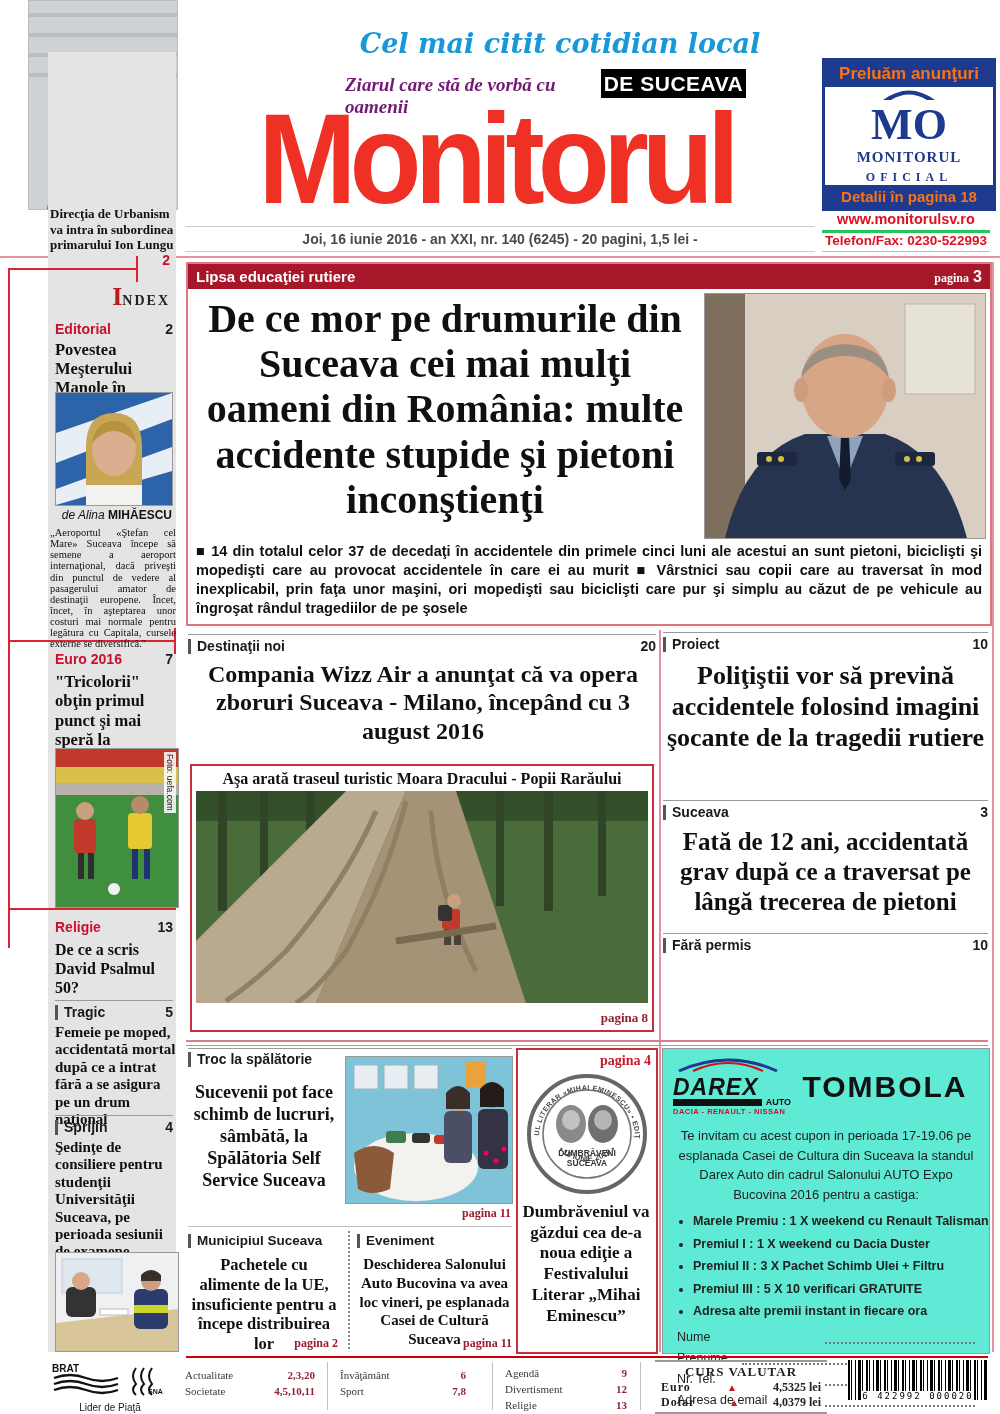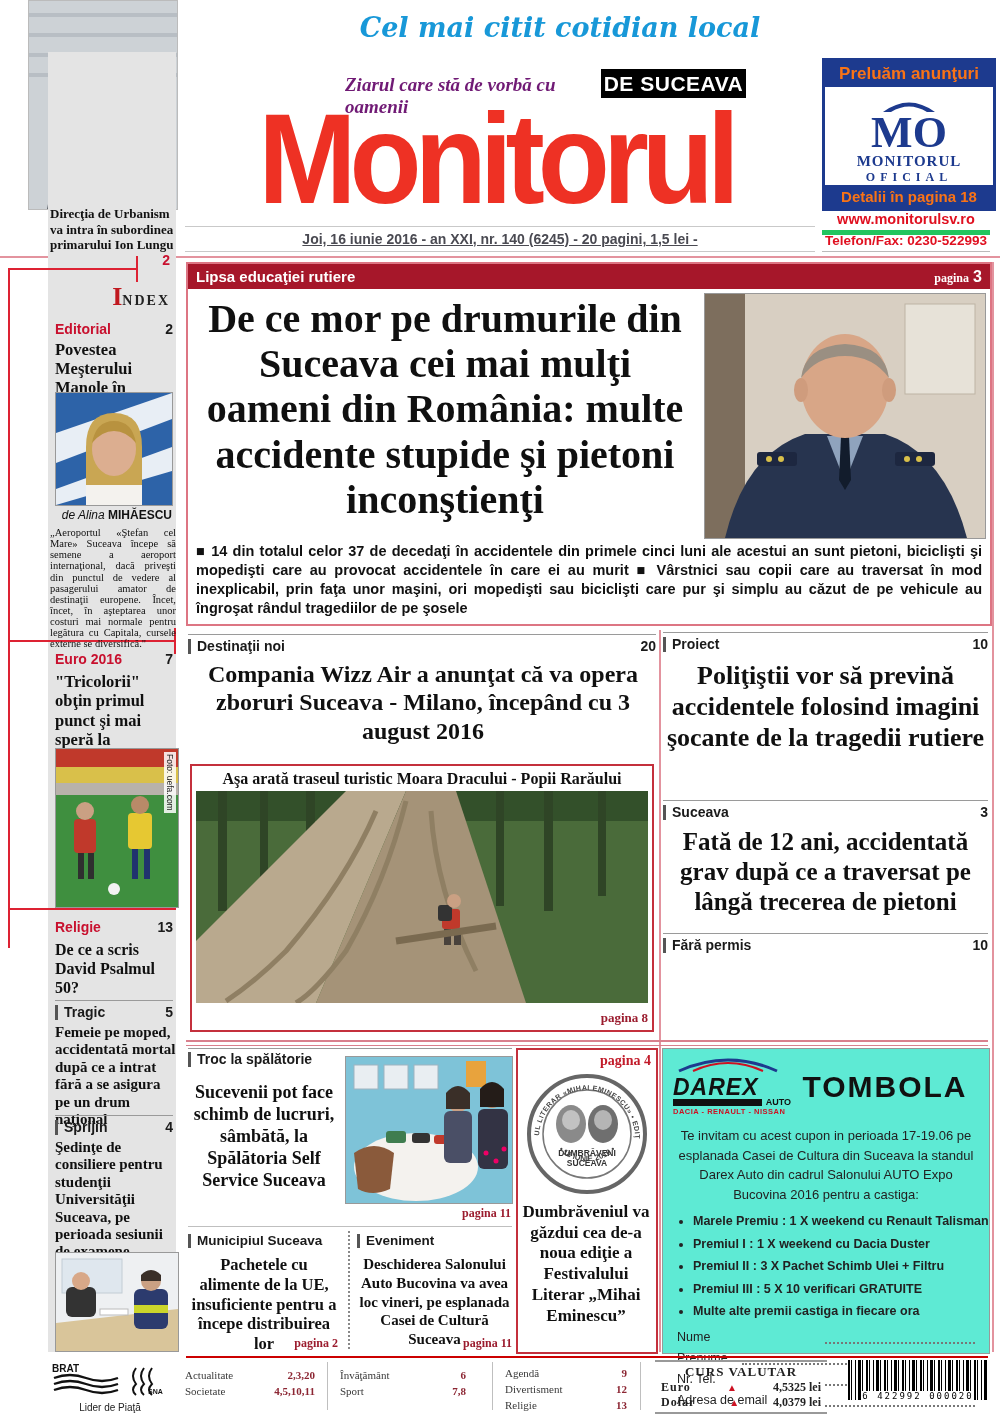--- a/index.html
+++ b/index.html
@@ -23,27 +23,27 @@
   .photo{border:1px solid #999;background:#ddd;overflow:hidden;}
   .photo svg{display:block;}
   
   .script{font:italic bold 27px "DejaVu Serif",serif;color:#1898d8;text-align:center;}
   .ital{font:italic bold 19px "Liberation Serif",serif;color:#701a75;}
   .regbox{background:#000;color:#fff;font:bold 21px "Liberation Sans",sans-serif;
           text-align:center;line-height:29px;letter-spacing:.5px;}
   .mast{font:bold 118px "Liberation Sans",sans-serif;color:#ee3124;letter-spacing:-7px;
         text-align:center;line-height:150px;transform:scaleY(1.08);transform-origin:top;}
   .dateline{font:bold 14px "Liberation Sans",sans-serif;color:#4a4a52;text-align:center;
-            border-top:1px solid #c9c9c9;border-bottom:1px solid #c9c9c9;padding:4px 0;text-decoration:underline;}
+            border-top:1px solid #c9c9c9;border-bottom:1px solid #c9c9c9;padding:4px 0;}
   .redtxt{color:#e01020;font-weight:bold;text-align:center;}
   
   .adsbox{border:3px solid #1d3a8e;background:#fff;display:flex;flex-direction:column;}
   .adsbar{background:#1d3a8e;color:#f97316;font:bold 17px "Liberation Sans",sans-serif;
           text-align:center;padding:3px 0;}
-  .mo-mid{flex:1;display:flex;flex-direction:column;align-items:center;justify-content:flex-end;color:#1d3a8e;}
+  .mo-mid{flex:1;display:flex;flex-direction:column;align-items:center;justify-content:space-between;color:#1d3a8e;}
   .mo-mono{font:bold 44px "Liberation Serif",serif;line-height:40px;}
   .mo-l1{font:bold 15px "Liberation Serif",serif;letter-spacing:1px;}
   .mo-l2{font:bold 12px "Liberation Serif",serif;letter-spacing:5px;}
   
   .leadbox{border:2px solid #dd7583;background:#fff;}
   .leadbar{height:25px;background:#a6172a;color:#fff;display:flex;justify-content:space-between;
            align-items:center;padding:0 8px;font:bold 15px "Liberation Sans",sans-serif;}
   .standfirst{font:bold 14.5px "Liberation Sans",sans-serif;color:#111;text-align:justify;line-height:1.3;}
   
   .tombola{border:1px solid #999;background:#5eead4;}
@@ -86,38 +86,38 @@
       <polygon points="62,130 86,130 74,172" fill="#f2f2f2"></polygon>
       <polygon points="71,130 77,130 79,172 74,184 69,172" fill="#8d2030"></polygon>
       <ellipse cx="74" cy="92" rx="30" ry="37" fill="#d7a582"></ellipse>
       <path d="M44,86 Q46,52 74,52 Q102,52 104,86 Q96,66 74,66 Q52,66 44,86 Z" fill="#55504c"></path>
       <rect x="52" y="86" width="18" height="10" rx="4" fill="none" stroke="#3a3a3a" stroke-width="2"></rect>
       <rect x="78" y="86" width="18" height="10" rx="4" fill="none" stroke="#3a3a3a" stroke-width="2"></rect>
       <line x1="70" y1="90" x2="78" y2="90" stroke="#3a3a3a" stroke-width="2"></line>
     </svg>
   </div>
 
-  <div class="abs script" style="left:290px;top:12px;width:540px;">Cel mai citit cotidian local</div>
+  <div class="abs script" style="left:290px;top:28px;width:540px;">Cel mai citit cotidian local</div>
   <div class="abs ital" style="left:345px;top:74px;width:255px;">Ziarul care stă de vorbă cu oamenii</div>
   <div class="abs regbox" style="left:601px;top:69px;width:145px;height:29px;">DE SUCEAVA</div>
   <div class="abs mast" style="left:188px;top:78px;width:615px;">Monitorul</div>
 
   <div class="abs adsbox" style="left:822px;top:58px;width:168px;height:147px;">
     <div class="adsbar">Preluăm anunţuri</div>
     <div class="mo-mid">
       <svg width="60" height="14" viewBox="0 0 60 14">
         <path d="M4,13 Q30,-6 56,13 L48,13 Q30,2 12,13 Z" fill="#1d3a8e"></path>
       </svg>
       <div class="mo-mono">MO</div>
       <div class="mo-l1">MONITORUL</div>
       <div class="mo-l2">OFICIAL</div>
     </div>
     <div class="adsbar" style="font-size:15px;">Detalii în pagina 18</div>
   </div>
-  <div class="abs redtxt" style="left:822px;top:211px;width:168px;font-size:14.5px;border-bottom:5px solid #22c55e;padding-bottom:3px;">www.monitorulsv.ro</div>
+  <div class="abs redtxt" style="left:822px;top:211px;width:168px;font-size:14.5px;border-bottom:3px solid #22c55e;padding-bottom:3px;">www.monitorulsv.ro</div>
   <div class="abs redtxt" style="left:822px;top:233px;width:168px;font-size:13.5px;border-bottom:1px solid #bbb;padding-bottom:3px;">Telefon/Fax: 0230-522993</div>
 
   <div class="abs dateline" style="left:185px;top:226px;width:630px;">Joi, 16 iunie 2016 - an XXI, nr. 140 (6245) - 20 pagini, 1,5 lei -</div>
   <div class="abs pink" style="left:0;top:256px;width:1000px;height:2px;"></div>
 
   <div class="abs" style="left:48px;top:52px;width:128px;height:1300px;background:#e4e4e4;"></div>
 
   <div class="abs" style="left:50px;top:206px;width:124px;font:bold 13px 'Liberation Serif',serif;color:#111;line-height:1.2;">Direcţia de Urbanism va intra în subordinea primarului Ion Lungu</div>
   <div class="abs" style="left:50px;top:252px;width:120px;text-align:right;font:bold 14px 'Liberation Sans',sans-serif;color:#c8102e;">2</div>
 
@@ -388,21 +388,21 @@
         <div style="font:bold 7.5px 'Liberation Sans',sans-serif;color:#cc1122;letter-spacing:.5px;">DACIA - RENAULT - NISSAN</div>
       </div>
       <div class="tb-title" style="flex:1;text-align:center;">TOMBOLA</div>
     </div>
     <div class="tb-text" style="padding:10px 12px 0;">Te invitam cu acest cupon in perioada 17-19.06 pe esplanada Casei de Cultura din Suceava la standul Darex Auto din cadrul Salonului AUTO Expo Bucovina 2016 pentru a castiga:</div>
     <ul class="tb-list">
       <li>Marele Premiu : 1 X weekend cu Renault Talisman</li>
       <li>Premiul I : 1 X weekend cu Dacia Duster</li>
       <li>Premiul II : 3 X  Pachet Schimb Ulei + Filtru</li>
       <li>Premiul III : 5 X 10 verificari GRATUITE</li>
-      <li>Multe alte premii castiga in fiecare ora</li>
+      <li>Adresa alte premii instant in fiecare ora</li>
     </ul>
     <div class="tb-row">
       <span>Nume</span>
       <span class="tb-fill" style="max-width:150px;margin-left:auto;"></span>
     </div>
     <div class="tb-row">
       <span>Prenume</span>
       <span class="tb-fill"></span>
     </div>
     <div class="tb-row">

